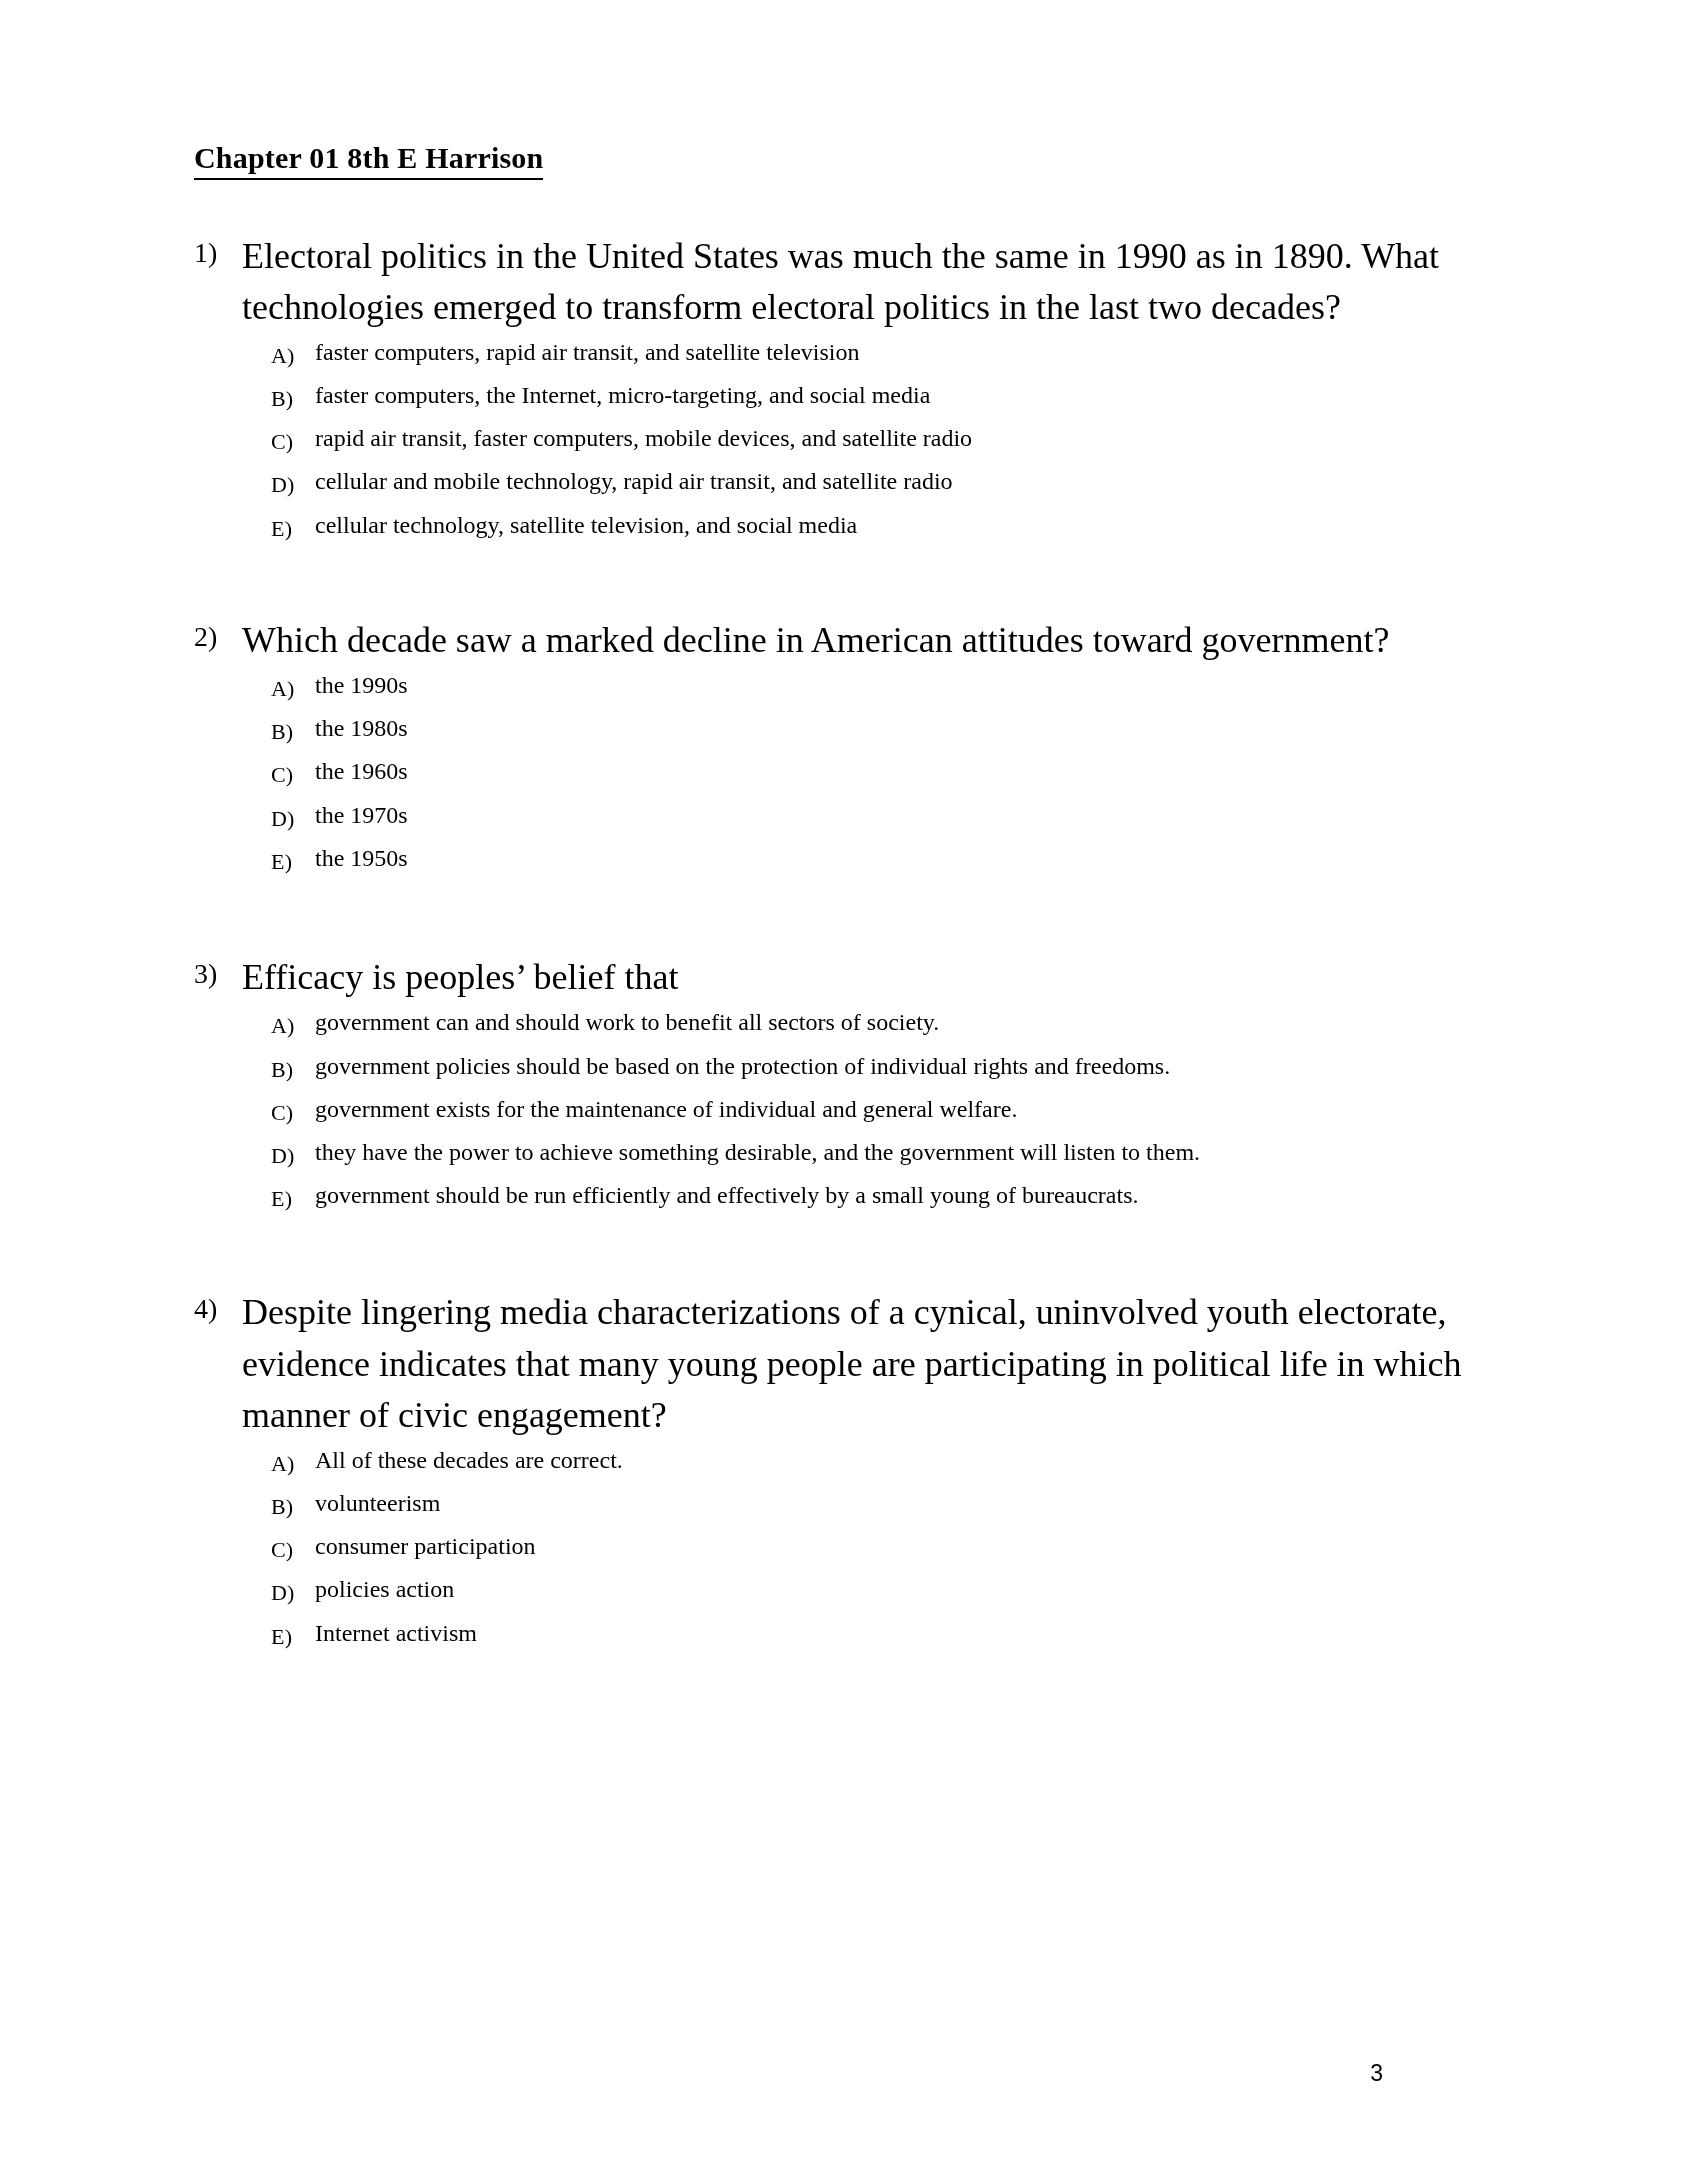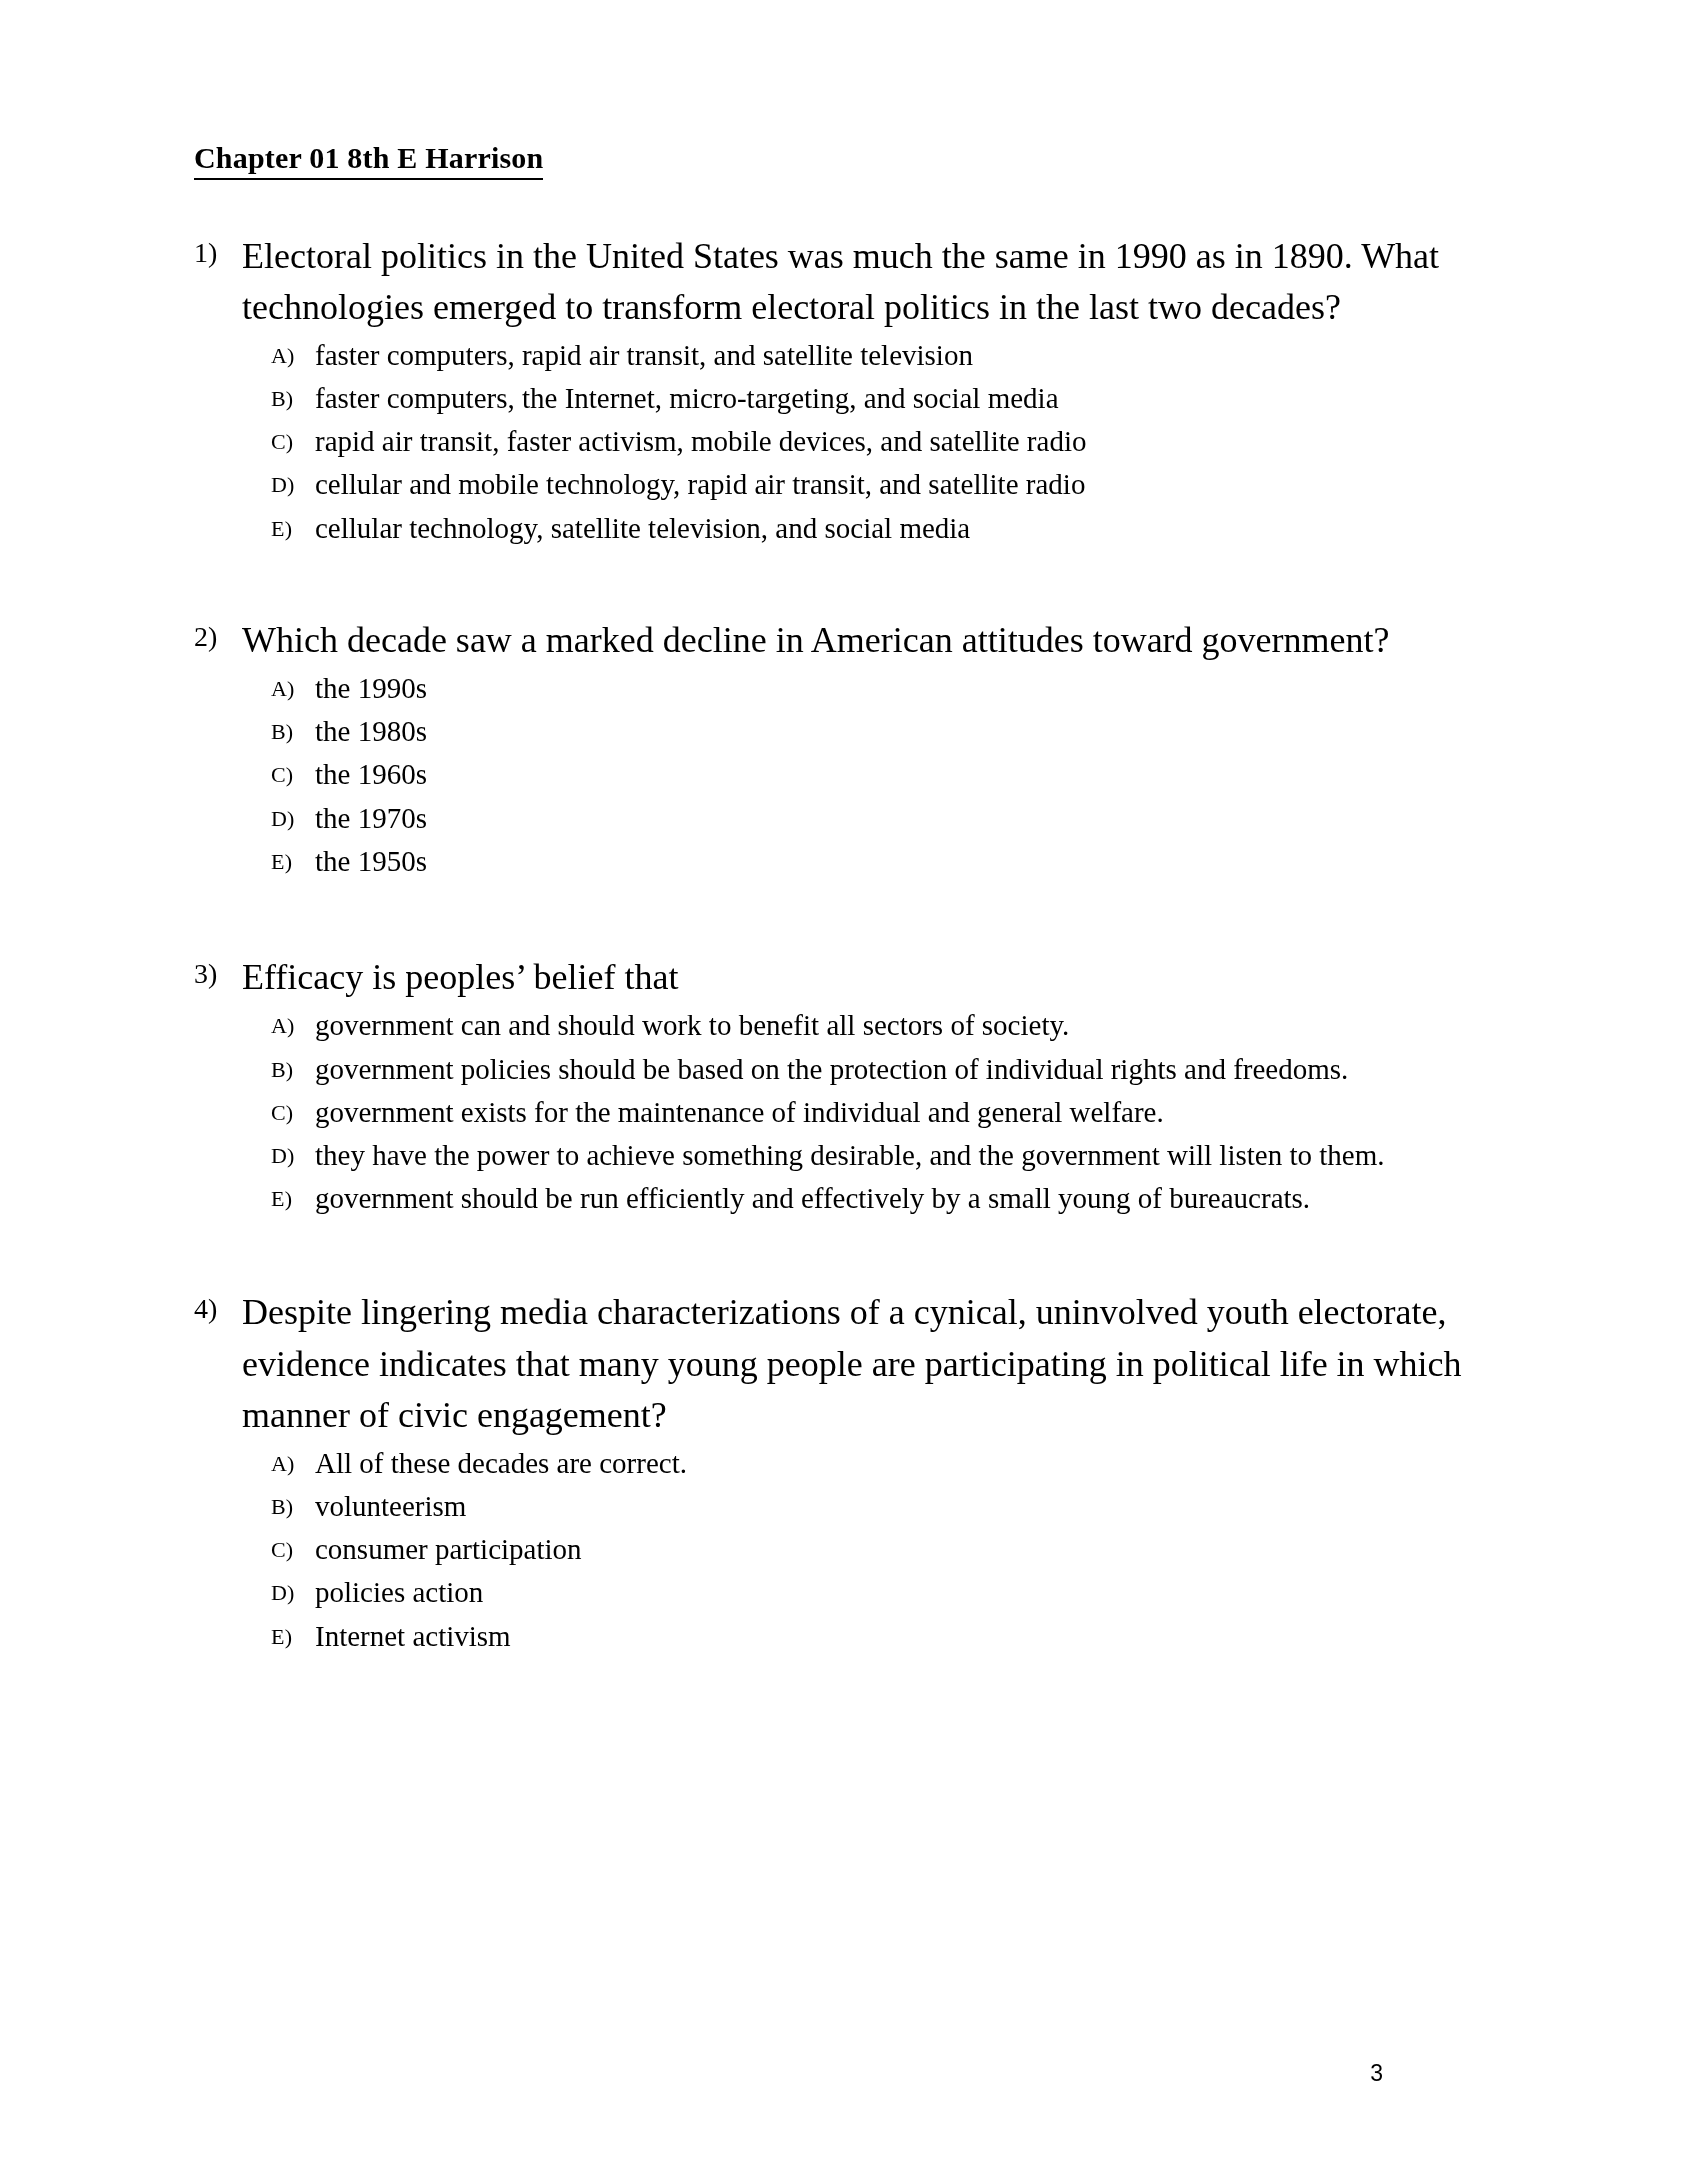--- a/index.html
+++ b/index.html
@@ -71,21 +71,21 @@
   }
   .opt-letter {
     width: 44px;
     flex: 0 0 44px;
     font-size: 22px;
     line-height: 1.92;
     letter-spacing: 0.2px;
   }
   .opt-text {
     flex: 1 1 auto;
-    font-size: 29px;
+    font-size: 24px;
     line-height: 1.44;
   }
   .page-number {
     position: absolute;
     right: 186px;
     bottom: 91px;
     font-family: "Liberation Sans", "DejaVu Sans", sans-serif;
     font-size: 23px;
     color: #000;
   }
@@ -114,21 +114,21 @@
         <div class="opt-row">
           <div class="opt-letter">A)</div>
           <div class="opt-text">faster computers, rapid air transit, and satellite television</div>
         </div>
         <div class="opt-row">
           <div class="opt-letter">B)</div>
           <div class="opt-text">faster computers, the Internet, micro-targeting, and social media</div>
         </div>
         <div class="opt-row">
           <div class="opt-letter">C)</div>
-          <div class="opt-text">rapid air transit, faster activism, mobile devices, and satellite radio</div>
+          <div class="opt-text">rapid air transit, faster computers, mobile devices, and satellite radio</div>
         </div>
         <div class="opt-row">
           <div class="opt-letter">D)</div>
           <div class="opt-text">cellular and mobile technology, rapid air transit, and satellite radio</div>
         </div>
         <div class="opt-row">
           <div class="opt-letter">E)</div>
           <div class="opt-text">cellular technology, satellite television, and social media</div>
         </div>
       </div>

